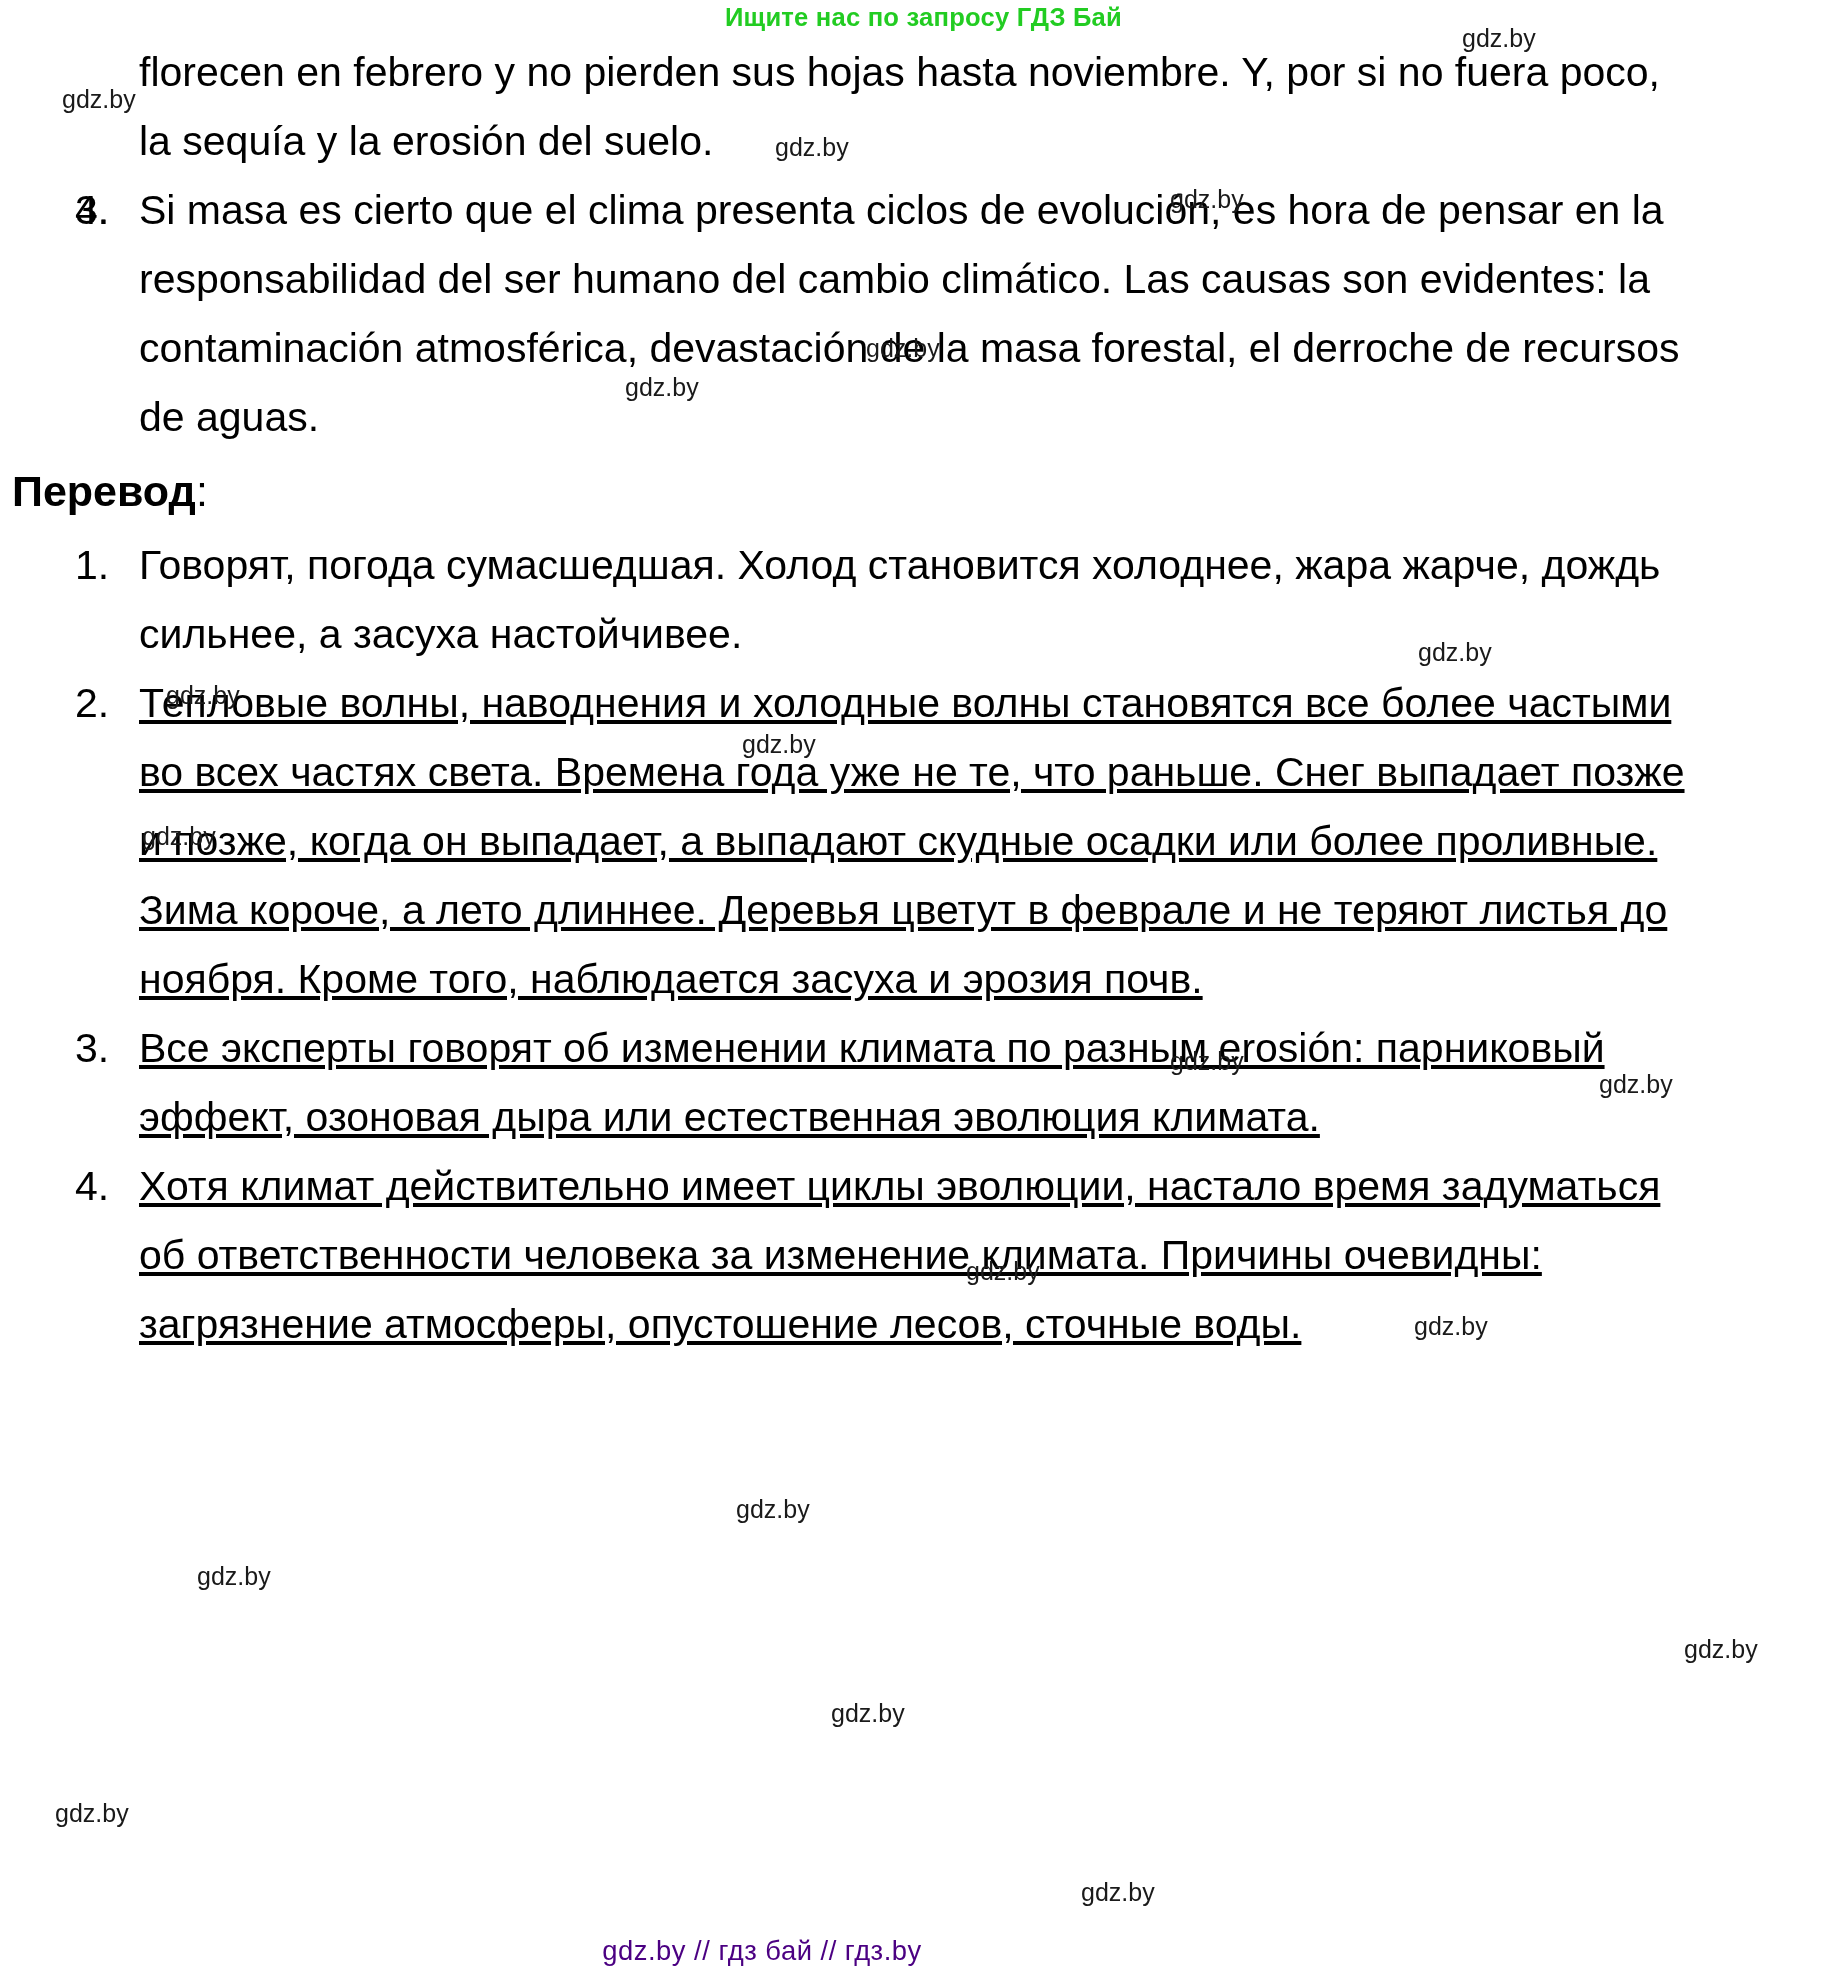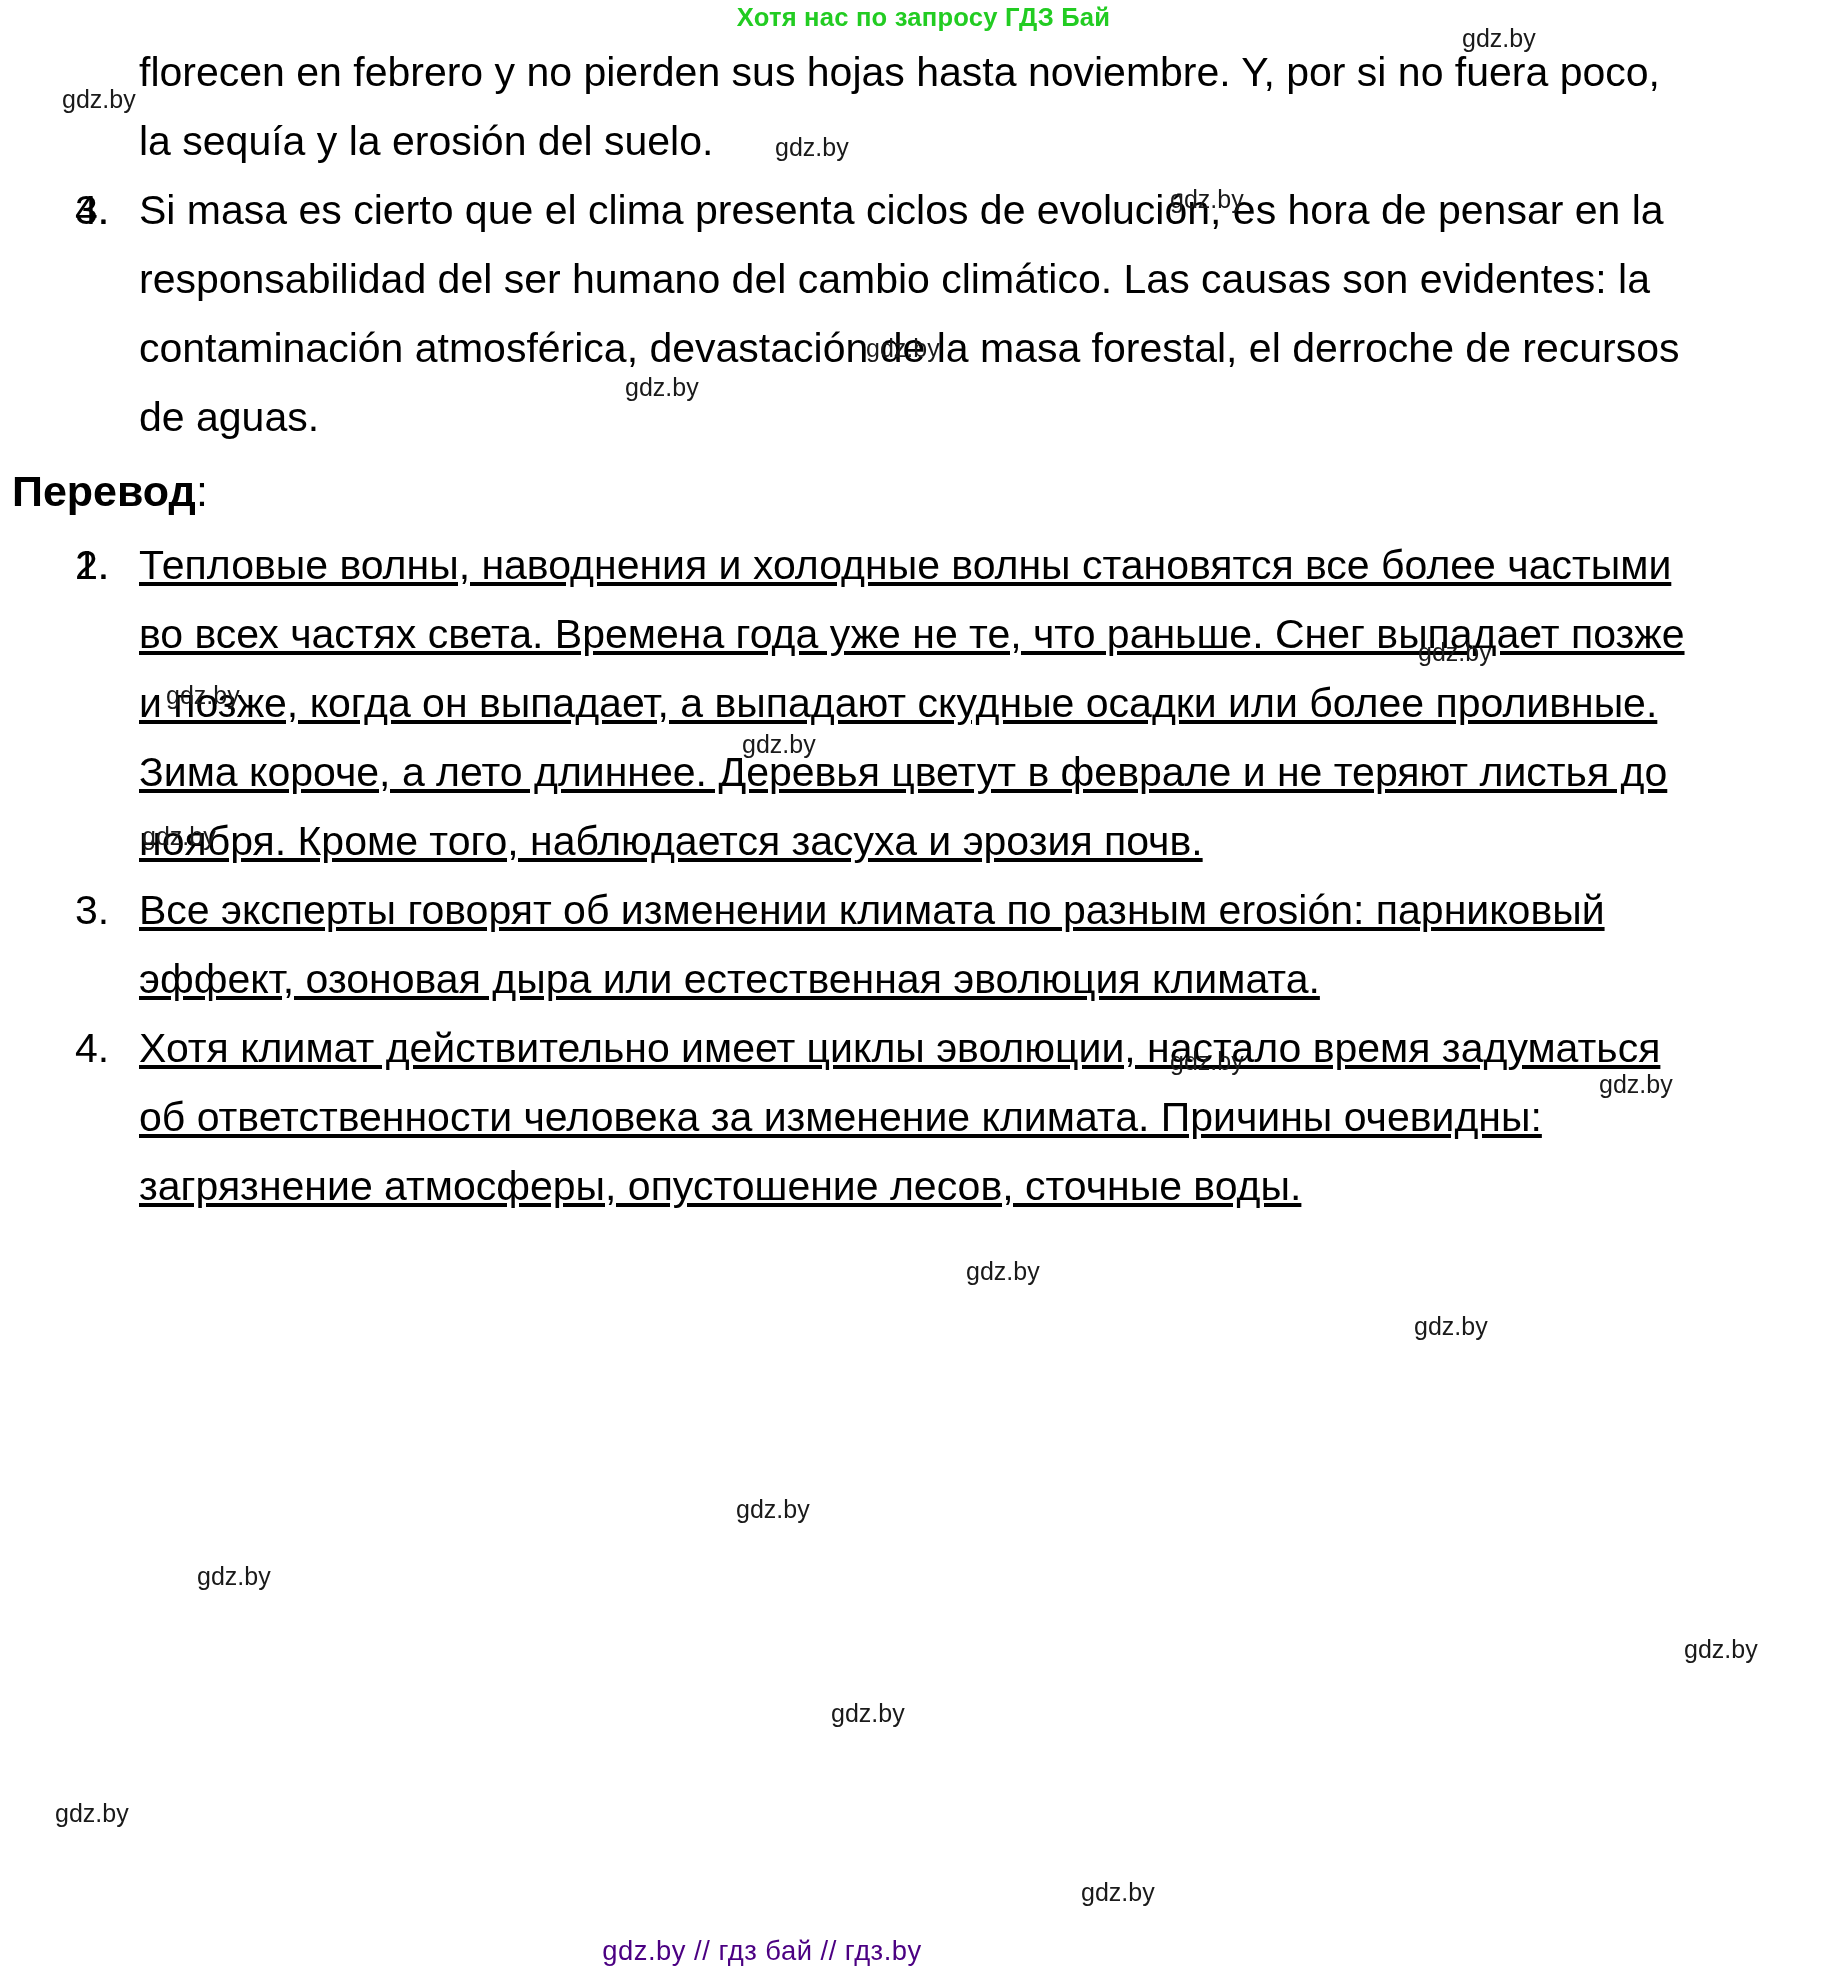--- a/index.html
+++ b/index.html
@@ -113,21 +113,21 @@
     font-size: 25px;
     line-height: 25px;
     color: #1a1a1a;
     white-space: nowrap;
     pointer-events: none;
   }
 </style>
 </head>
 <body>
 
-<div class="site-header">Хотя нас по запросу ГДЗ Бай</div>
+<div class="site-header">Ищите нас по запросу ГДЗ Бай</div>
 
 <div class="page">
 
   <div class="block">
     <p class="cont left">florecen en febrero y no pierden sus hojas hasta noviembre. Y, por si no fuera poco, la sequía y la erosión del suelo.</p>
 
     <ol class="items">
       <li>
         <span class="num">3.</span>
       </li>
@@ -139,20 +139,21 @@
   </div>
 
   <p class="perevod">
     <span>Перевод</span><span class="colon">:</span>
   </p>
 
   <div class="block">
     <ol class="items">
       <li>
         <span class="num">1.</span>
+        <span class="left">Говорят, погода сумасшедшая. Холод становится холоднее, жара жарче, дождь сильнее, а засуха настойчивее.</span>
       </li>
       <li>
         <span class="num">2.</span>
         <span class="just">Тепловые волны, наводнения и холодные волны становятся все более частыми во всех частях света. Времена года уже не те, что раньше. Снег выпадает позже и позже, когда он выпадает, а выпадают скудные осадки или более проливные. Зима короче, а лето длиннее. Деревья цветут в феврале и не теряют листья до ноября. Кроме того, наблюдается засуха и эрозия почв.</span>
       </li>
       <li>
         <span class="num">3.</span>
         <span class="just">Все эксперты говорят об изменении климата по разным erosión: парниковый эффект, озоновая дыра или естественная эволюция климата.</span>
       </li>
       <li>

